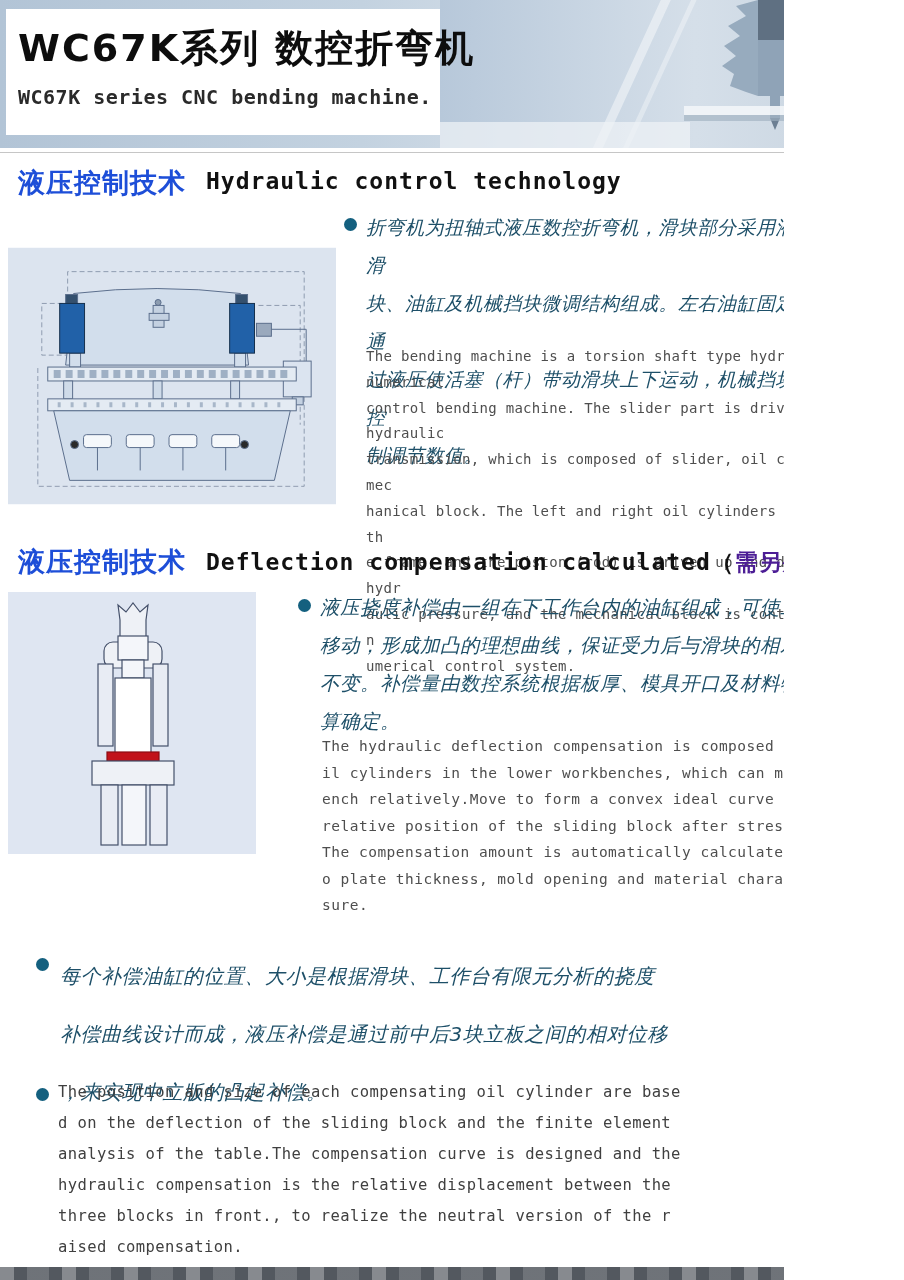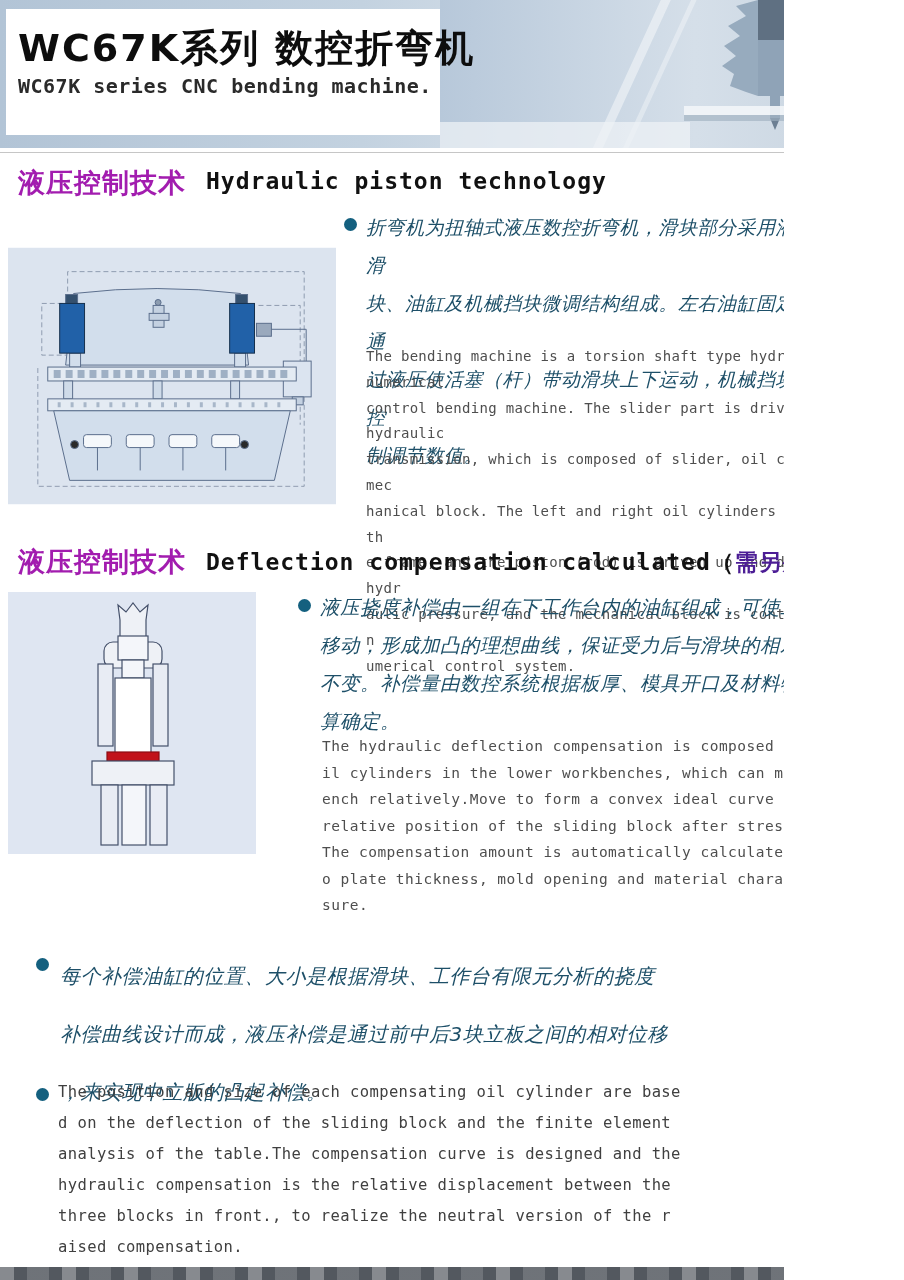--- a/index.html
+++ b/index.html
@@ -7,27 +7,27 @@
         font-family:"DejaVu Sans",sans-serif;}
 
   
   .header{position:absolute;left:0;top:0;width:904px;height:148px;
           background:linear-gradient(90deg,#b2c4d6 0%,#c3d2e0 40%,#d8e1ea 65%,#cbd6e1 100%);}
   .hero{position:absolute;right:0;top:0;}
   .title-box{position:absolute;left:6px;top:9px;width:434px;height:126px;background:#ffffff;
              box-sizing:border-box;padding:14px 0 0 12px;}
   .title-zh{margin:0;font-size:38px;font-weight:bold;color:#0d0d0d;letter-spacing:2px;
             font-family:"DejaVu Sans",sans-serif;white-space:nowrap;}
-  .title-en{font-size:20px;font-weight:bold;color:#2a2a2a;
+  .title-en{margin-top:11px;font-size:20px;font-weight:bold;color:#2a2a2a;
             font-family:"DejaVu Sans Mono",monospace;letter-spacing:0.5px;}
   .rule{position:absolute;left:0;top:152px;width:904px;height:0;border-top:1.5px solid #c6c6c6;}
 
   
   .sec-head{position:absolute;left:0;width:904px;height:40px;}
-  .sec-head .zh-head{position:absolute;left:18px;top:0;font-size:27px;font-weight:bold;color:#a21caf;
+  .sec-head .zh-head{position:absolute;left:18px;top:0;font-size:27px;font-weight:bold;color:#1d4ed8;
                      letter-spacing:1px;}
   .sec-head .en-head{position:absolute;left:206px;top:3px;font-size:23px;font-weight:600;color:#111111;
                      font-family:"DejaVu Sans Mono",monospace;letter-spacing:1px;white-space:nowrap;}
   .head1{top:165px;}
   .head2{top:544px;}
   .note-orange{color:#4c1d95;font-weight:bold;font-family:"DejaVu Sans",sans-serif;}
   .note-paren{color:#111111;font-family:"DejaVu Sans",sans-serif;font-weight:bold;}
 
   
   .diagram1{position:absolute;left:8px;top:247px;}
@@ -95,21 +95,21 @@
     </svg>
     <div class="title-box">
       <h1 class="title-zh">WC67K系列 数控折弯机</h1>
       <div class="title-en">WC67K series CNC bending machine.</div>
     </div>
   </div>
   <div class="rule"></div>
 
   <div class="sec-head head1">
     <span class="zh-head">液压控制技术</span>
-    <span class="en-head">Hydraulic piston technology</span>
+    <span class="en-head">Hydraulic control technology</span>
   </div>
 
   <svg class="diagram1" width="328" height="258" viewBox="0 0 330 258">
     <rect width="330" height="258" fill="#dce4ef"></rect>
     <g fill="none" stroke="#7c8aa0" stroke-width="0.8" stroke-dasharray="5 3">
       <path d="M60,52 V24 H298 V240 H30 V120"></path>
       <rect x="34" y="56" width="44" height="52"></rect>
       <path d="M252,58 h42 v120"></path>
     </g>
     <g stroke="#5b6e8c" stroke-width="1">

